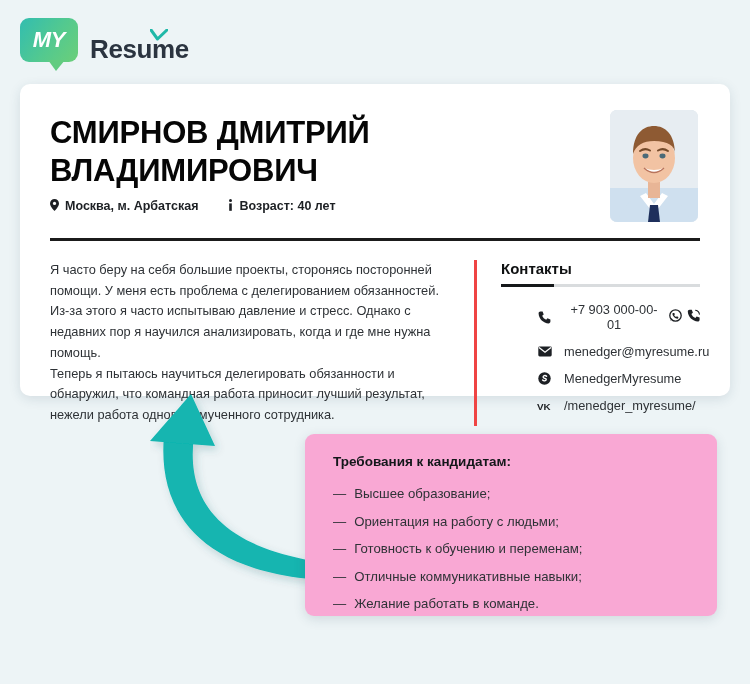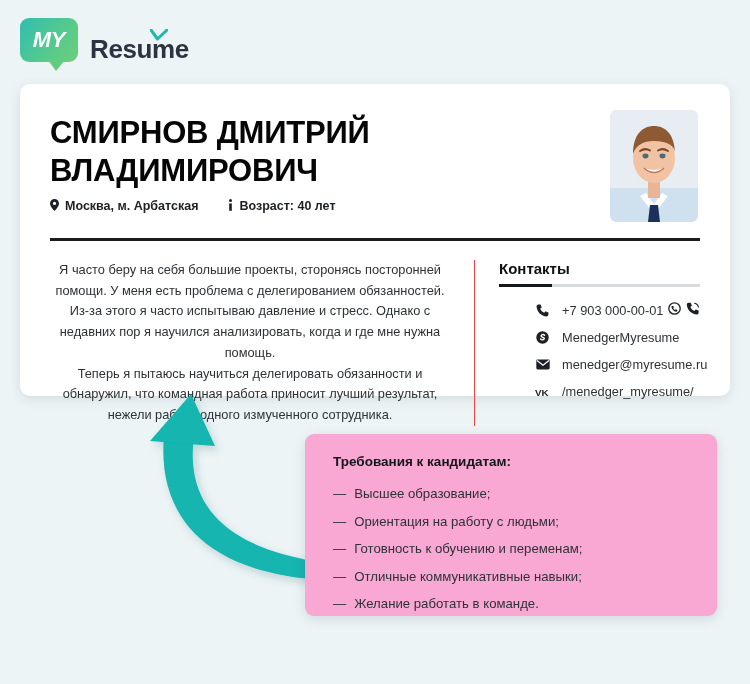--- a/index.html
+++ b/index.html
@@ -54,31 +54,31 @@
   .meta-gap { width: 14px; }
   .photo {
     width: 88px; height: 112px; border-radius: 7px; overflow: hidden;
     background: #d8e2ea; flex: none; margin-right: 2px;
   }
   .divider-strong { height: 3px; background: #1b1b1b; margin-top: 16px; }
 
   
   .columns { display: flex; margin-top: 19px; }
   .col-left { width: 452px; padding-right: 24px; }
-  .col-right { width: 226px; padding-left: 24px; border-left: 1px solid #ef4444; }
-  .summary { font-size: 12.8px; line-height: 1.62; color: #2e3236; text-align: center; }
+  .col-right { width: 226px; padding-left: 24px; border-left: 3px solid #ef4444; }
+  .summary { font-size: 12.8px; line-height: 1.62; color: #2e3236; }
   .summary p + p { margin-top: 0px; }
 
   .contacts-title { font-size: 15px; font-weight: bold; color: #0f1112; }
   .contacts-underline { position: relative; height: 3px; margin-top: 7px; background: #d9dcde; }
   .contacts-underline:before {
     content: ""; position: absolute; left: 0; top: 0; width: 53px; height: 3px; background: #15181a;
   }
   .contact-list { margin-top: 15px; }
-  .contact-row { display: flex; align-items: center; gap: 12px; margin-bottom: 12px; }
+  .contact-row { display: flex; align-items: center; gap: 12px; margin-bottom: 12px; text-align: center; }
   .contact-icon { width: 15px; display: flex; justify-content: center; flex: none; margin-left: 36px; }
   .contact-text { font-size: 12.8px; color: #2e3236; display: flex; align-items: center; gap: 5px; }
 
   
   #requirements-box {
     position: absolute; left: 305px; top: 434px; width: 412px; height: 182px;
     background: #f9a8d4; border-radius: 9px;
     box-shadow: 0 3px 12px rgba(40,70,90,0.15);
     padding: 20px 28px;
   }
@@ -192,36 +192,36 @@
                 <svg width="13" height="13" viewBox="0 0 13 13">
                   <path d="M2.6 0.8 L4.8 0.8 L5.9 3.8 L4.4 5 C5.1 6.8 6.6 8.3 8.4 9 L9.6 7.5 L12.6 8.6 L12.6 10.8 C12.6 11.8 11.8 12.6 10.8 12.6 C5.6 12.4 1 7.8 0.8 2.6 C0.8 1.6 1.6 0.8 2.6 0.8 Z" fill="#1d2024"></path>
                   <path d="M8.6 1.2 q3.4 0.6 3.8 4" stroke="#1d2024" stroke-width="1.1" fill="none" stroke-linecap="round"></path>
                 </svg>
               </span>
             </span>
           </div>
 
           <div class="contact-row">
             <span class="contact-icon">
+              <svg width="14" height="11" viewBox="0 0 14 11">
+                <rect x="0.3" y="0.5" width="13.4" height="10" rx="1.4" fill="#1d2024"></rect>
+                <path d="M1 1.6 L7 6.2 L13 1.6" fill="none" stroke="#ffffff" stroke-width="1.3"></path>
+              </svg>
+            </span>
+            <span class="contact-text">menedger@myresume.ru</span>
+          </div>
+
+          <div class="contact-row">
+            <span class="contact-icon">
               <svg width="13" height="13" viewBox="0 0 13 13">
                 <circle cx="6.5" cy="6.5" r="6.2" fill="#1d2024"></circle>
                 <path d="M8.6 4.3 C8 3.6 7 3.3 6.2 3.6 C5.3 3.9 4.9 4.9 5.4 5.6 C5.9 6.3 7.2 6.3 7.9 6.8 C8.6 7.3 8.2 8.4 7.3 8.7 C6.4 9 5.2 8.7 4.6 8" fill="none" stroke="#ffffff" stroke-width="1.4" stroke-linecap="round"></path>
               </svg>
             </span>
             <span class="contact-text">MenedgerMyresume</span>
-          </div>
-
-          <div class="contact-row">
-            <span class="contact-icon">
-              <svg width="14" height="11" viewBox="0 0 14 11">
-                <rect x="0.3" y="0.5" width="13.4" height="10" rx="1.4" fill="#1d2024"></rect>
-                <path d="M1 1.6 L7 6.2 L13 1.6" fill="none" stroke="#ffffff" stroke-width="1.3"></path>
-              </svg>
-            </span>
-            <span class="contact-text">menedger@myresume.ru</span>
           </div>
 
           <div class="contact-row">
             <span class="contact-icon">
               <svg width="16" height="10" viewBox="0 0 16 10">
                 <text x="0" y="9" font-family="Liberation Sans, sans-serif" font-size="10.5" font-weight="bold" fill="#1d2024">VK</text>
               </svg>
             </span>
             <span class="contact-text">/menedger_myresume/</span>
           </div>

